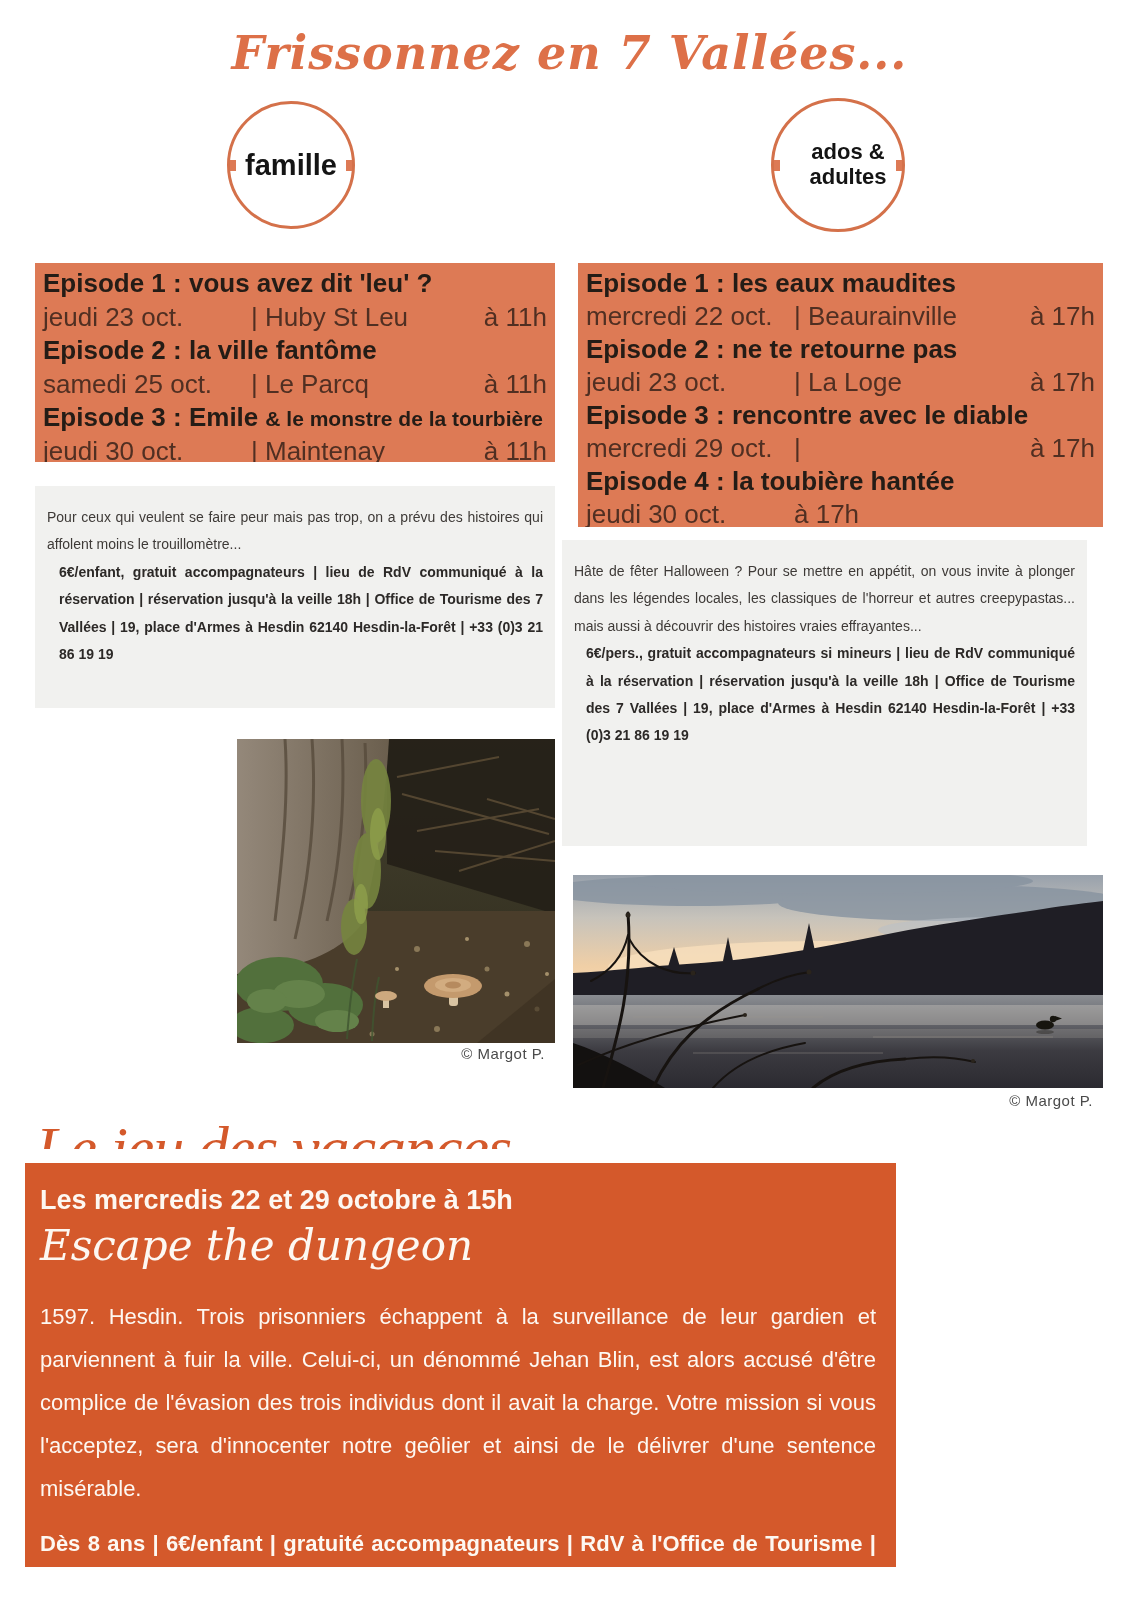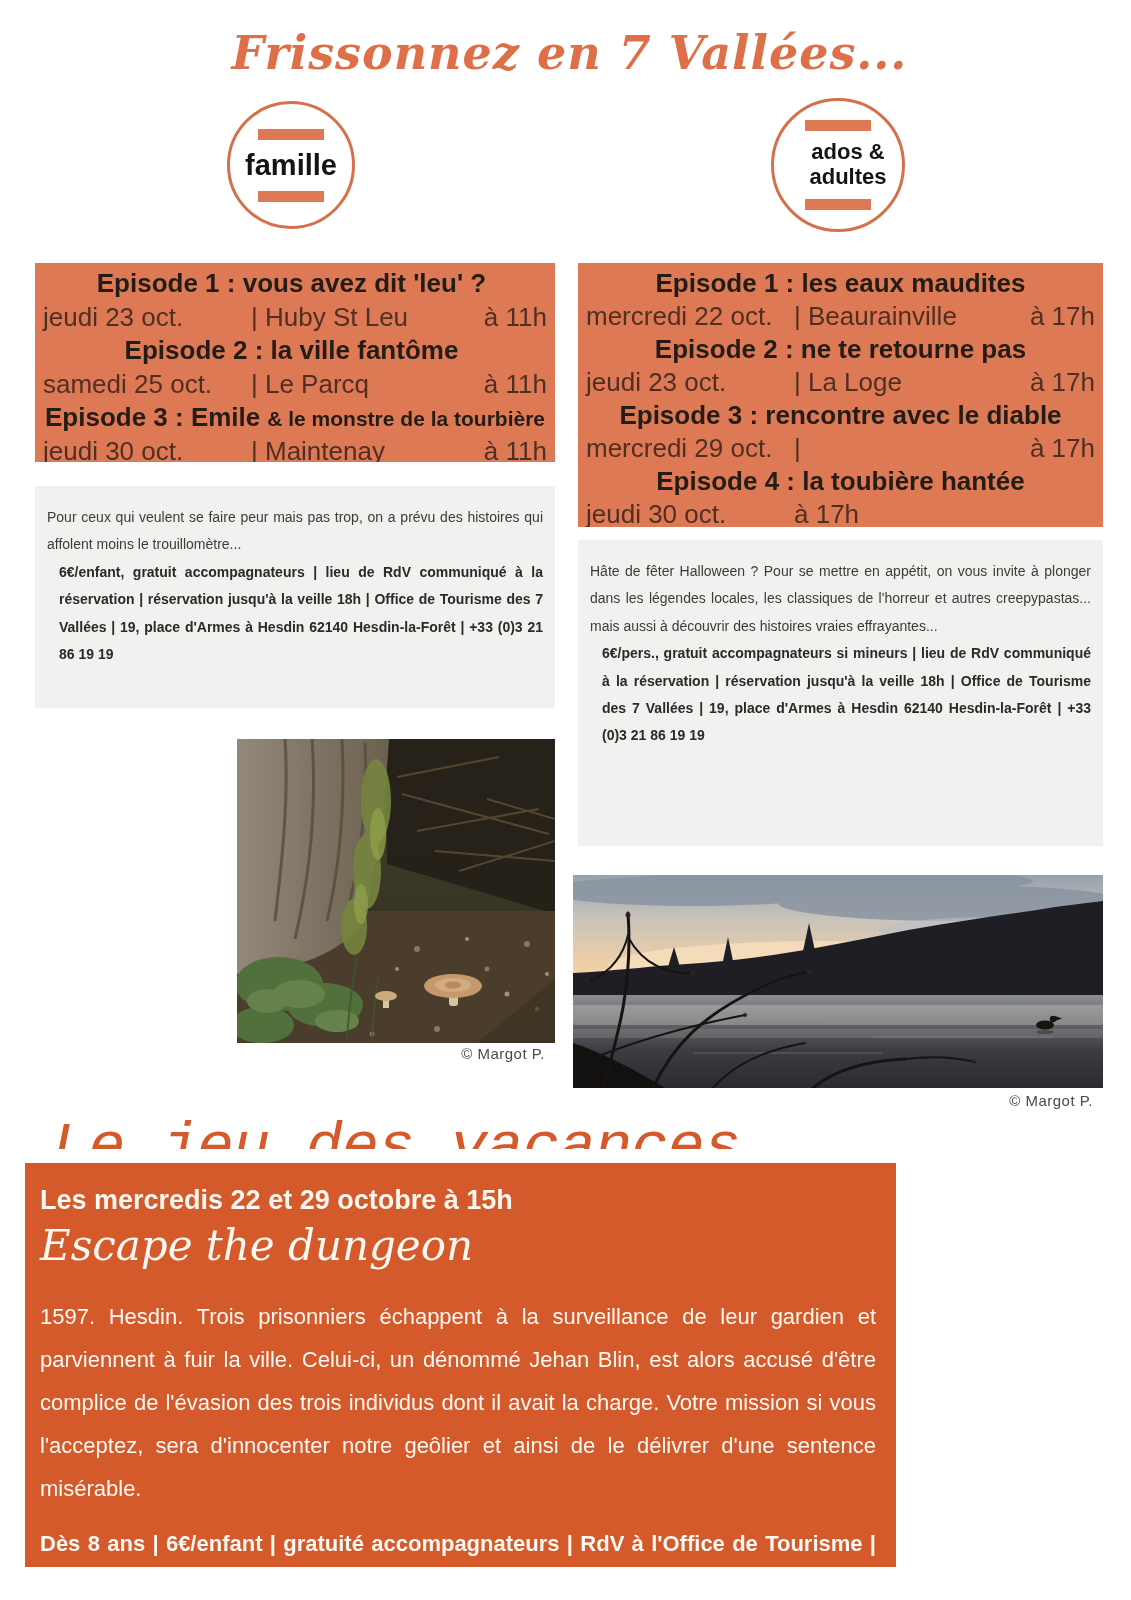--- a/index.html
+++ b/index.html
@@ -21,73 +21,72 @@
     position:absolute;top:26px;left:0;width:100%;
     text-align:center;
     font-family:"DejaVu Serif",serif;font-style:italic;font-weight:bold;
     font-size:46px;letter-spacing:1px;
     color:var(--accent-title);
     padding-left:8px;
   }
   .badge{
     position:absolute;border:3px solid #d4714a;border-radius:50%;
     background:#fff;
-    display:flex;flex-direction:column;align-items:center;justify-content:center;
+    display:flex;flex-direction:row;align-items:center;justify-content:center;
     gap:9px;
   }
   .badge .bar{width:66px;height:11px;background:var(--accent-light);}
   .badge .badge-label{font-weight:bold;color:#141414;text-align:center;}
   .badge-family{left:227px;top:101px;width:128px;height:128px;}
   .badge-family .badge-label{font-size:29px;}
   .badge-adults{left:771px;top:98px;width:134px;height:134px;}
   .badge-adults .badge-label{font-size:22px;line-height:1.12;margin-left:20px;}
   
   .ep-box{
     position:absolute;background:var(--accent-light);
     padding:4px 8px 0 8px;overflow:hidden;
   }
   .ep-box-left{left:35px;top:263px;width:520px;height:199px;}
   .ep-box-right{left:578px;top:263px;width:525px;height:264px;}
   .ep-title{
     font-weight:bold;color:#241c16;font-size:26px;line-height:33px;
     white-space:nowrap;
-    text-align:center;
   }
   .ep-title-small{font-size:21px;margin-left:7px;}
   .ep-row{
     display:flex;align-items:baseline;
     color:#502f22;font-size:26px;line-height:33px;white-space:nowrap;
   }
   .ep-date{width:208px;flex:0 0 auto;}
   .ep-place{flex:1 1 auto;}
   .ep-time{flex:0 0 auto;text-align:right;}
   
   .panel{
     position:absolute;background:var(--panel-gray);
     padding:18px 12px;overflow:hidden;
     font-size:14px;line-height:27.4px;text-align:justify;color:#3e3a37;
   }
   .panel-left{left:35px;top:486px;width:520px;height:222px;}
-  .panel-right{left:578px;top:540px;width:525px;height:306px;}
+  .panel-right{left:562px;top:540px;width:525px;height:306px;}
   .panel .info{font-weight:bold;color:#2c2927;margin-left:12px;}
   
   .photo{position:absolute;display:block;}
   .photo svg{display:block;width:100%;height:100%;}
   .photo-forest{left:237px;top:739px;width:318px;height:304px;}
   .photo-lake{left:573px;top:875px;width:530px;height:213px;}
   .credit{
     position:absolute;font-size:15px;color:#4a4a4a;text-align:right;
     letter-spacing:.5px;
   }
   .credit-left{left:237px;top:1045px;width:308px;}
   .credit-right{left:573px;top:1092px;width:520px;}
   
   .game-heading{
-    position:absolute;left:52px;top:1100px;width:640px;height:110px;
-    font-family:Liberation Mono, monospace;font-style:italic;
+    position:absolute;left:36px;top:1100px;width:640px;height:110px;
+    font-family:Liberation Serif, serif;font-style:italic;
     font-size:62px;letter-spacing:-1px;line-height:96px;
     pointer-events:none;
   }
   .game-heading .layer{position:absolute;left:0;top:0;white-space:nowrap;}
   .game-heading .layer-top{color:var(--accent-dark);clip-path:inset(0 0 47px 0);}
   .game-heading .layer-bottom{color:#ffffff;clip-path:inset(63px 0 0 0);}
   .game-box{
     position:absolute;left:25px;top:1163px;width:871px;height:404px;
     background:var(--accent-dark);color:#fdf8f2;
     padding:20px 20px 0 15px;overflow:hidden;

